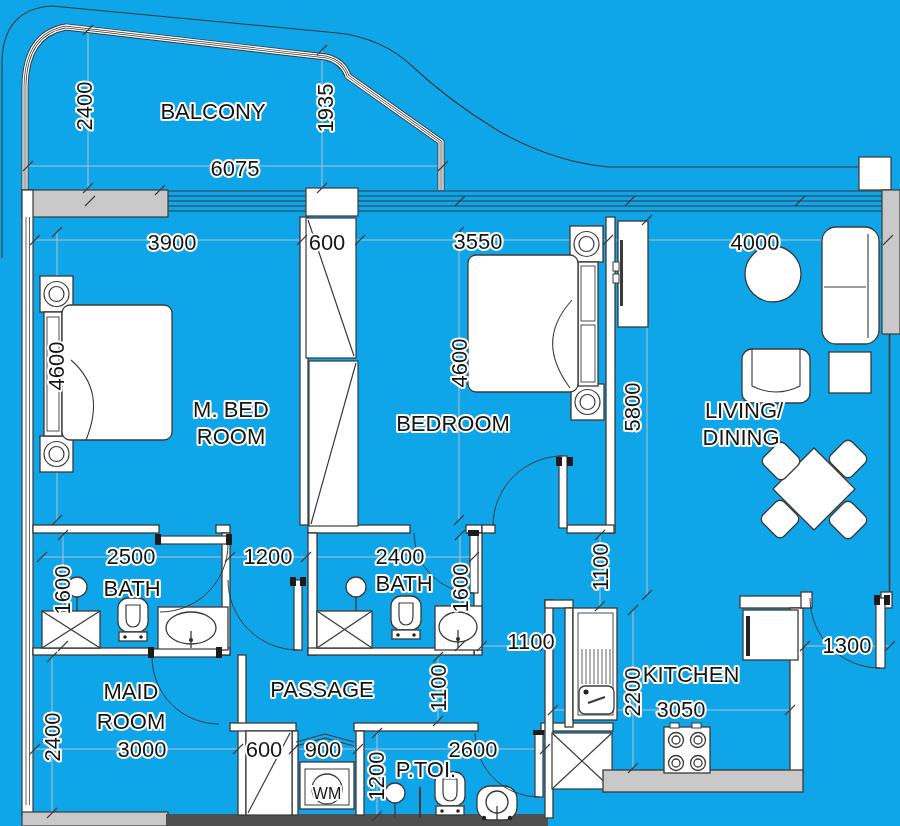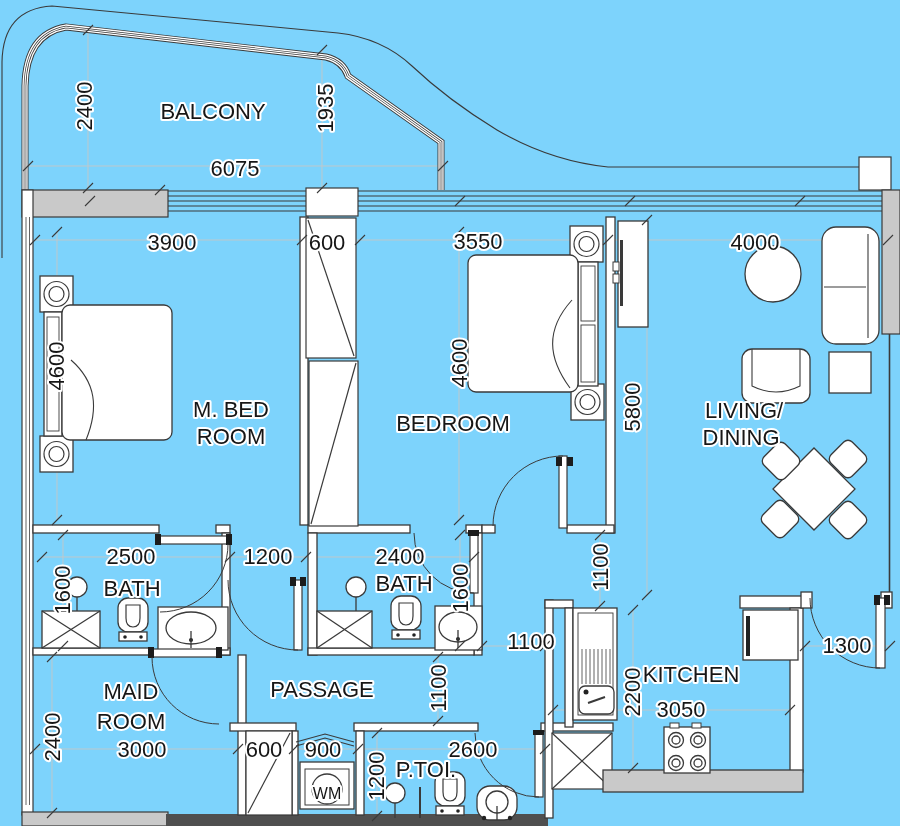--- a/index.html
+++ b/index.html
@@ -1,17 +1,17 @@
 <!DOCTYPE html>
 <html><head>
 <meta charset="utf-8">
 <title>Floor Plan</title>
 <style>
   html,body{margin:0;padding:0;background:#ffffff;}
-  .plan-wrap{position:relative;width:900px;height:826px;background:#7dd3fc;overflow:hidden;
+  .plan-wrap{position:relative;width:900px;height:826px;background:#0ea5e9;overflow:hidden;
              font-family:"Liberation Sans", sans-serif;}
   svg{display:block;}
   text{font-family:"Liberation Sans", sans-serif;fill:#161616;
        paint-order:stroke;stroke:#ffffff;stroke-width:4px;stroke-linejoin:round;}
 </style>
 </head>
 <body>
 
 <div class="plan-wrap">
 <svg id="plan-svg" width="900" height="826" viewBox="0 0 900 826">

